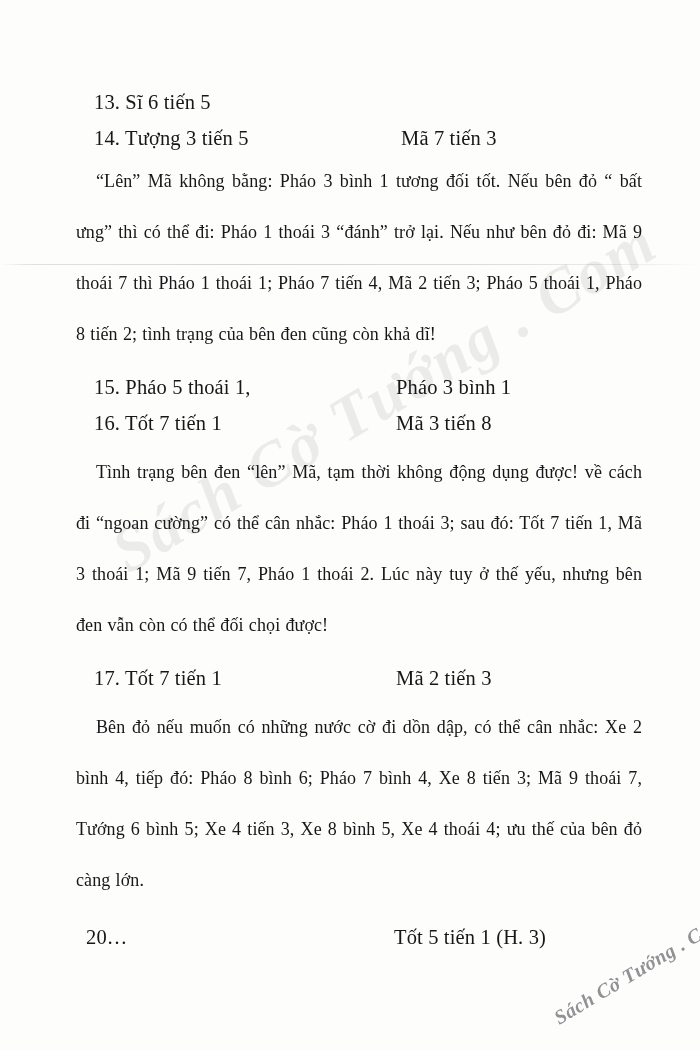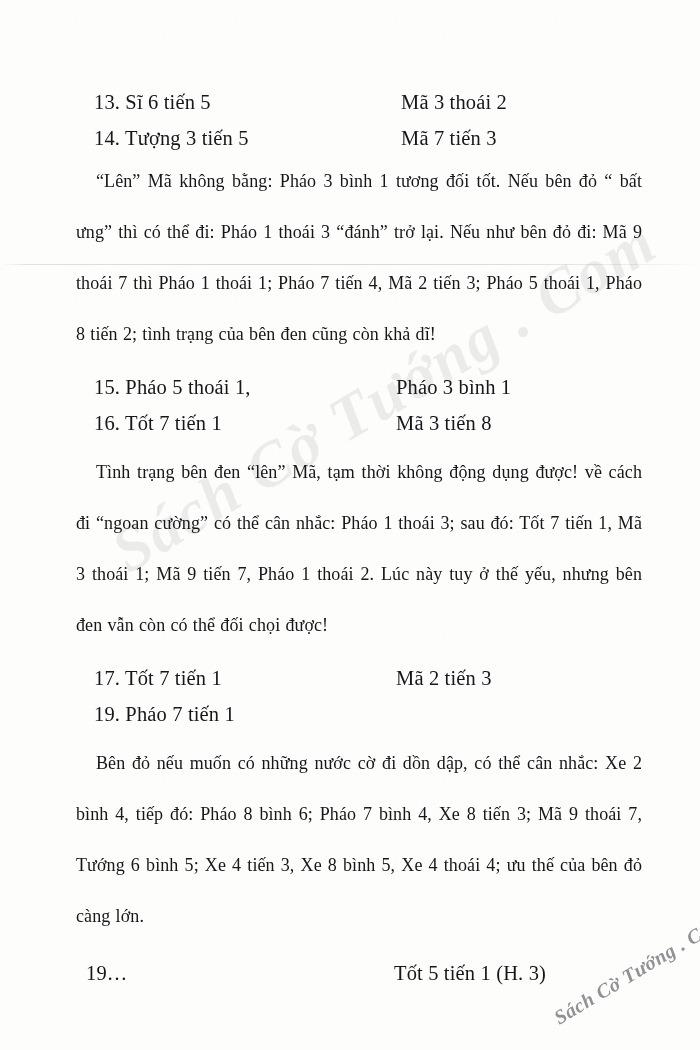--- a/index.html
+++ b/index.html
@@ -148,21 +148,20 @@
 
   <div class="watermark" id="watermark-center">Sách Cờ Tướng . Com</div>
 
   <div class="watermark" id="watermark-corner">Sách Cờ Tướng . Com</div>
 
   <div id="content">
 
     <div class="move-group col-a">
       <div class="move-row">
         <span class="move-left">13. Sĩ 6 tiến 5</span>
-        <span class="move-right">Mã 3 thoái 2</span>
       </div>
       <div class="move-row">
         <span class="move-left">14. Tượng 3 tiến 5</span>
         <span class="move-right">Mã 7 tiến 3</span>
       </div>
     </div>
 
     <p class="body">“Lên” Mã không bằng: Pháo 3 bình 1 tương đối tốt. Nếu bên đỏ “ bất ưng” thì có thể đi: Pháo 1 thoái 3 “đánh” trở lại. Nếu như bên đỏ đi: Mã 9 thoái 7 thì Pháo 1 thoái 1; Pháo 7 tiến 4, Mã 2 tiến 3; Pháo 5 thoái 1, Pháo 8 tiến 2; tình trạng của bên đen cũng còn khả dĩ!</p>
 
     <div class="spacer-sm"></div>
@@ -182,33 +181,29 @@
 
     <p class="body">Tình trạng bên đen “lên” Mã, tạm thời không động dụng được! về cách đi “ngoan cường” có thể cân nhắc: Pháo 1 thoái 3; sau đó: Tốt 7 tiến 1, Mã 3 thoái 1; Mã 9 tiến 7, Pháo 1 thoái 2. Lúc này tuy ở thế yếu, nhưng bên đen vẫn còn có thể đối chọi được!</p>
 
     <div class="spacer-sm"></div>
 
     <div class="move-group col-b">
       <div class="move-row">
         <span class="move-left">17. Tốt 7 tiến 1</span>
         <span class="move-right">Mã 2 tiến 3</span>
       </div>
-      <div class="move-row">
-        <span class="move-left">19. Pháo 7 tiến 1</span>
-        <span class="move-right"></span>
-      </div>
     </div>
 
     <div class="spacer-xs"></div>
 
     <p class="body">Bên đỏ nếu muốn có những nước cờ đi dồn dập, có thể cân nhắc: Xe 2 bình 4, tiếp đó: Pháo 8 bình 6; Pháo 7 bình 4, Xe 8 tiến 3; Mã 9 thoái 7, Tướng 6 bình 5; Xe 4 tiến 3, Xe 8 bình 5, Xe 4 thoái 4; ưu thế của bên đỏ càng lớn.</p>
 
     <div class="spacer-md"></div>
 
     <div class="move-group col-c">
       <div class="move-row">
-        <span class="move-left">19…</span>
+        <span class="move-left">20…</span>
         <span class="move-right">Tốt 5 tiến 1 (H. 3)</span>
       </div>
     </div>
 
   </div>
 </div>
 
 </body></html>

